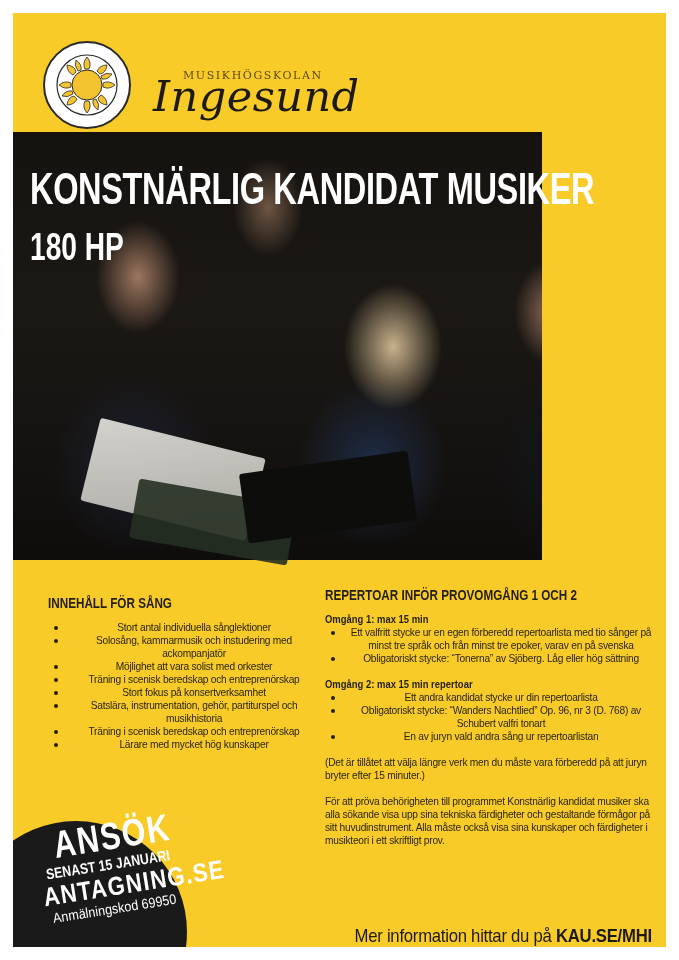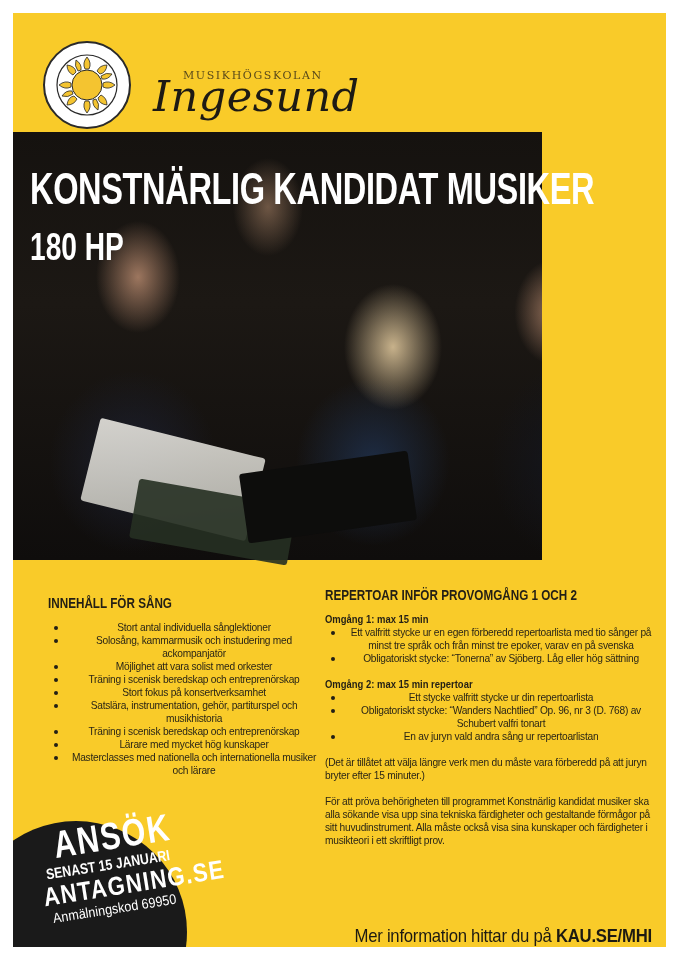--- a/index.html
+++ b/index.html
@@ -177,37 +177,36 @@
       <div class="h2">INNEHÅLL FÖR SÅNG</div>
       <ul class="bul">
         <li>Stort antal individuella sånglektioner</li>
         <li>Solosång, kammarmusik och instudering med ackompanjatör</li>
         <li>Möjlighet att vara solist med orkester</li>
         <li>Träning i scenisk beredskap och entreprenörskap</li>
         <li>Stort fokus på konsertverksamhet</li>
         <li>Satslära, instrumentation, gehör, partiturspel och musikhistoria</li>
         <li>Träning i scenisk beredskap och entreprenörskap</li>
         <li>Lärare med mycket hög kunskaper</li>
-        <li>Masterclasses med nationella och internationella musiker och lärare</li>
       </ul>
     </div>
 
     <div class="col-right">
       <div class="h2">REPERTOAR INFÖR PROVOMGÅNG 1 OCH 2</div>
 
       <div class="sub-h">Omgång 1: max 15 min</div>
       <ul class="bul">
         <li>Ett valfritt stycke ur en egen förberedd repertoarlista med tio sånger på minst tre språk och från minst tre epoker, varav en på svenska</li>
         <li>Obligatoriskt stycke: “Tonerna” av Sjöberg. Låg eller hög sättning</li>
       </ul>
       <div class="gap"></div>
 
       <div class="sub-h">Omgång 2: max 15 min repertoar</div>
       <ul class="bul">
-        <li>Ett stycke valfritt stycke ur din repertoarlista</li>
+        <li>Ett andra kandidat stycke ur din repertoarlista</li>
         <li>Obligatoriskt stycke: “Wanders Nachtlied” Op. 96, nr 3 (D. 768) av Schubert valfri tonart</li>
         <li>En av juryn vald andra sång ur repertoarlistan</li>
       </ul>
       <div class="gap"></div>
 
       <div class="para">(Det är tillåtet att välja längre verk men du måste vara förberedd på att juryn bryter efter 15 minuter.)</div>
       <div class="gap"></div>
       <div class="para">För att pröva behörigheten till programmet Konstnärlig kandidat musiker ska alla sökande visa upp sina tekniska färdigheter och gestaltande förmågor på sitt huvudinstrument. Alla måste också visa sina kunskaper och färdigheter i musikteori i ett skriftligt prov.</div>
     </div>
 

